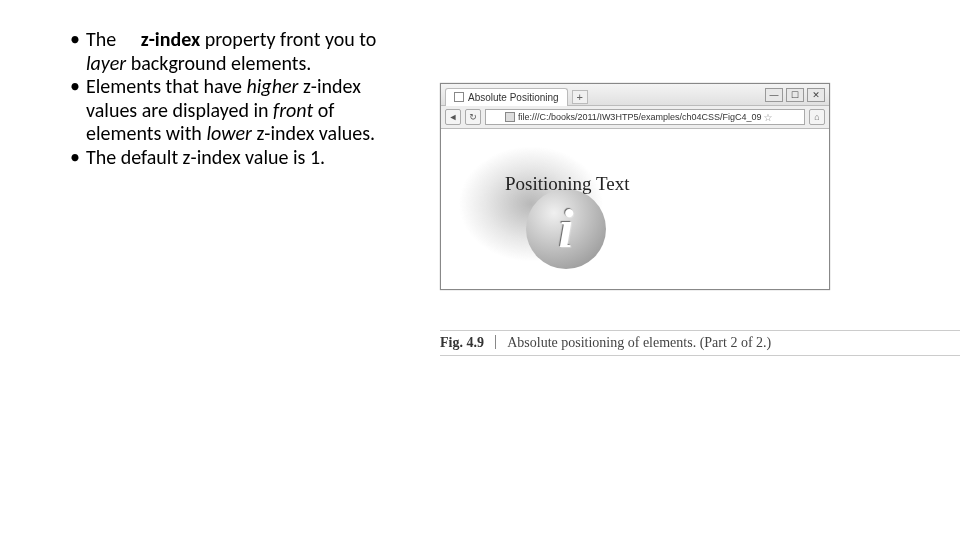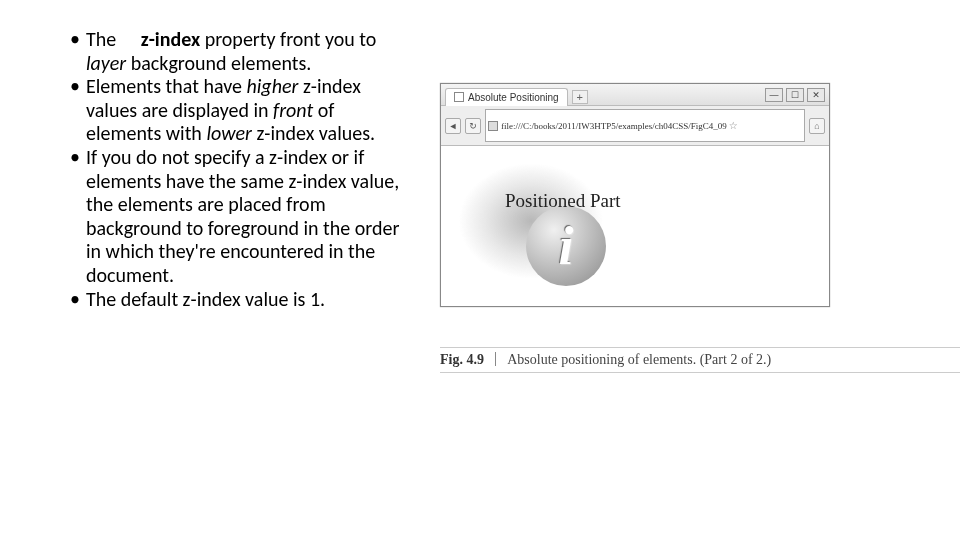--- a/index.html
+++ b/index.html
@@ -113,31 +113,30 @@
     width: 16px; height: 16px;
     border: 1px solid #aaa;
     background: #f4f4f4;
     display: flex; align-items: center; justify-content: center;
     color: #555;
     font-size: 9px;
     border-radius: 2px;
   }
   .url-input {
     flex: 1;
-    height: 33px;
+    height: 16px;
     border: 1px solid #aaa;
     background: #fff;
     font-size: 9px;
     color: #333;
-    padding: 0 2px;
+    padding: 0 19px;
     display: flex;
     align-items: center;
     overflow: hidden;
     white-space: nowrap;
-    font-family: Liberation Serif, serif;
   }
   .doc-icon {
     width: 10px; height: 10px;
     background: #ddd;
     border: 1px solid #888;
     margin-right: 3px;
     flex-shrink: 0;
   }
   .star { color: #888; font-size: 10px; margin-left: 2px; }
   .viewport {
@@ -208,21 +207,20 @@
 
 <div class="slide">
   <div class="left-col">
     <ul class="bullets">
       <li>
         <span>The </span><span class="bold">z-index</span><span> property front you to </span><span class="ital">layer</span><span> background elements.</span>
       </li>
       <li>
         <span>Elements that have </span><span class="ital">higher</span><span> z-index values are displayed in </span><span class="ital">front</span><span> of elements with </span><span class="ital">lower</span><span> z-index values.</span>
       </li>
-      <li>If you do not specify a z-index or if elements have the same z-index value, the elements are placed from background to foreground in the order in which they're encountered in the document.</li>
       <li>The default z-index value is 1.</li>
     </ul>
   </div>
 
   <div class="right-col">
     <div class="browser-window">
       <div class="titlebar">
         <div class="tab">
           <span class="tab-icon"></span>
           <span>Absolute Positioning</span>
@@ -242,21 +240,21 @@
           <span>file:///C:/books/2011/IW3HTP5/examples/ch04CSS/FigC4_09</span>
           <span class="star">☆</span>
         </div>
         <div class="nav-btn">⌂</div>
       </div>
       <div class="viewport">
         <div class="noise"></div>
         <div class="circle-i">
           <span class="iwrap">i</span>
         </div>
-        <div class="postext">Positioned Part</div>
+        <div class="postext">Positioning Text</div>
       </div>
     </div>
 
     <div class="caption cap-topline caption-row">
       <span class="figlabel">Fig. 4.9</span>
       <span class="divider"></span>
       <span>Absolute positioning of elements. (Part 2 of 2.)</span>
     </div>
   </div>
 </div>

